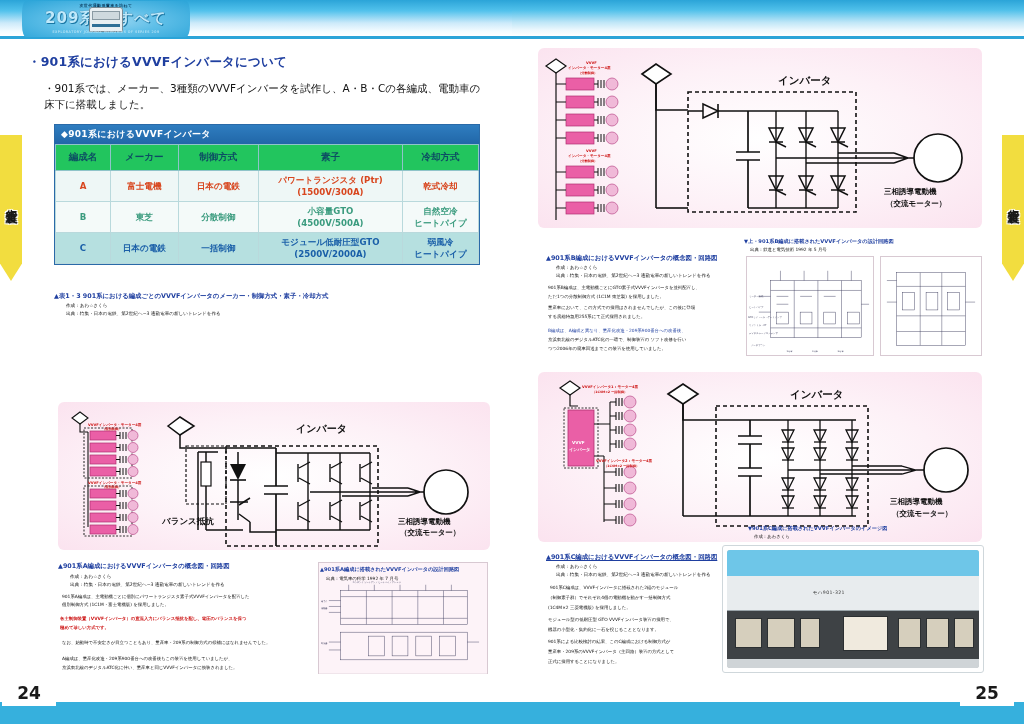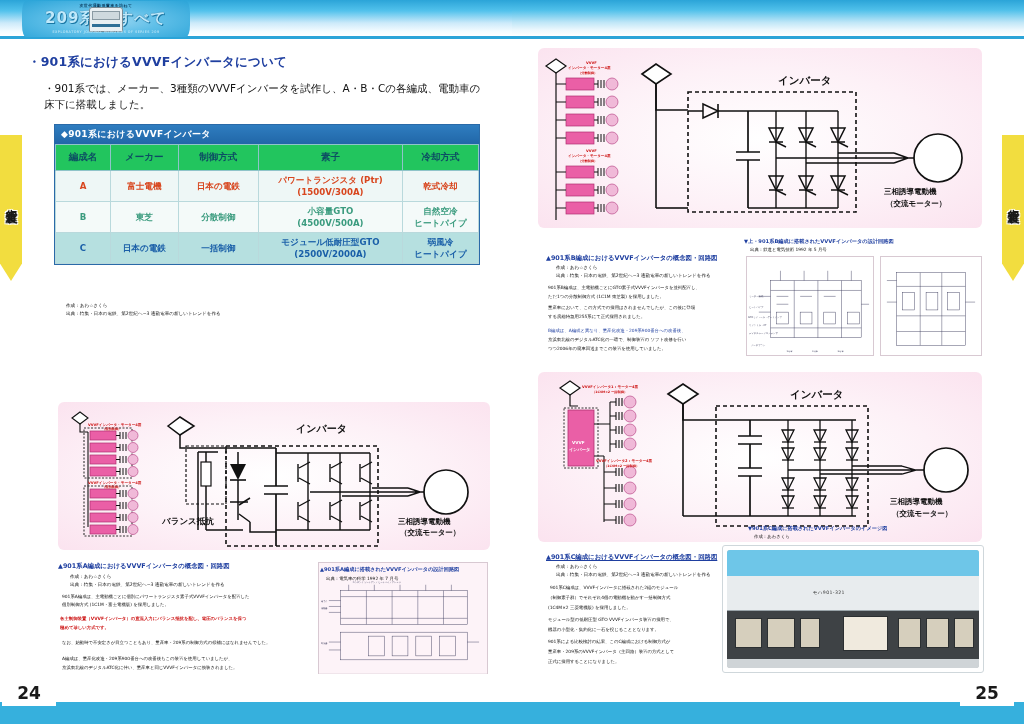--- a/index.html
+++ b/index.html
@@ -208,20 +208,21 @@
             </td>
             <td>
               <div>弱風冷</div>
               <div>ヒートパイプ</div>
             </td>
           </tr>
         </tbody>
       </table>
     </div>
 
+    <div class="cap-head" style="left:54px; top:292px; width:430px;">▲表1・3 901系における編成ごとのVVVFインバータのメーカー・制御方式・素子・冷却方式</div>
     <div class="cap-sub" style="left:66px; top:302px;">作成：あわ☆さくら</div>
     <div class="cap-sub" style="left:66px; top:310px;">出典：特集・日本の電鉄、第2世紀へ−3 通勤電車の新しいトレンドを作る</div>
 
 
 
     <div class="diag" style="left:58px; top:402px; width:432px; height:148px;">
       <svg viewBox="0 0 432 148" xmlns="http://www.w3.org/2000/svg">
         <g stroke="#111" stroke-width="1.1" fill="none">
 
           <path d="M14 16 L22 10 L30 16 L22 22 Z" fill="#fff"></path>

